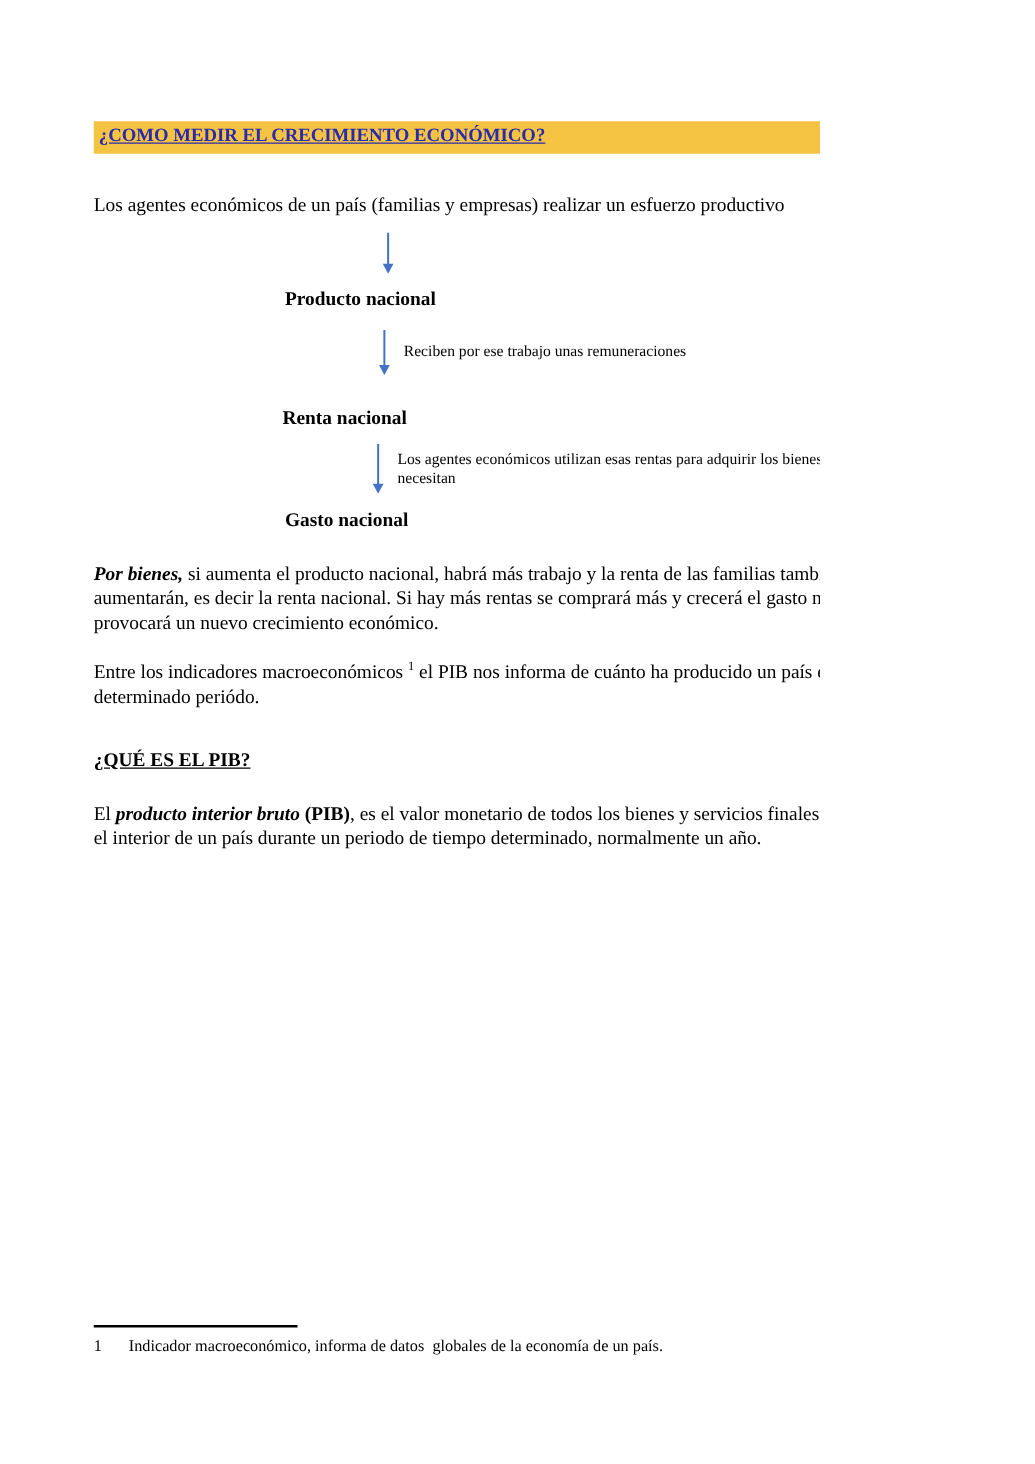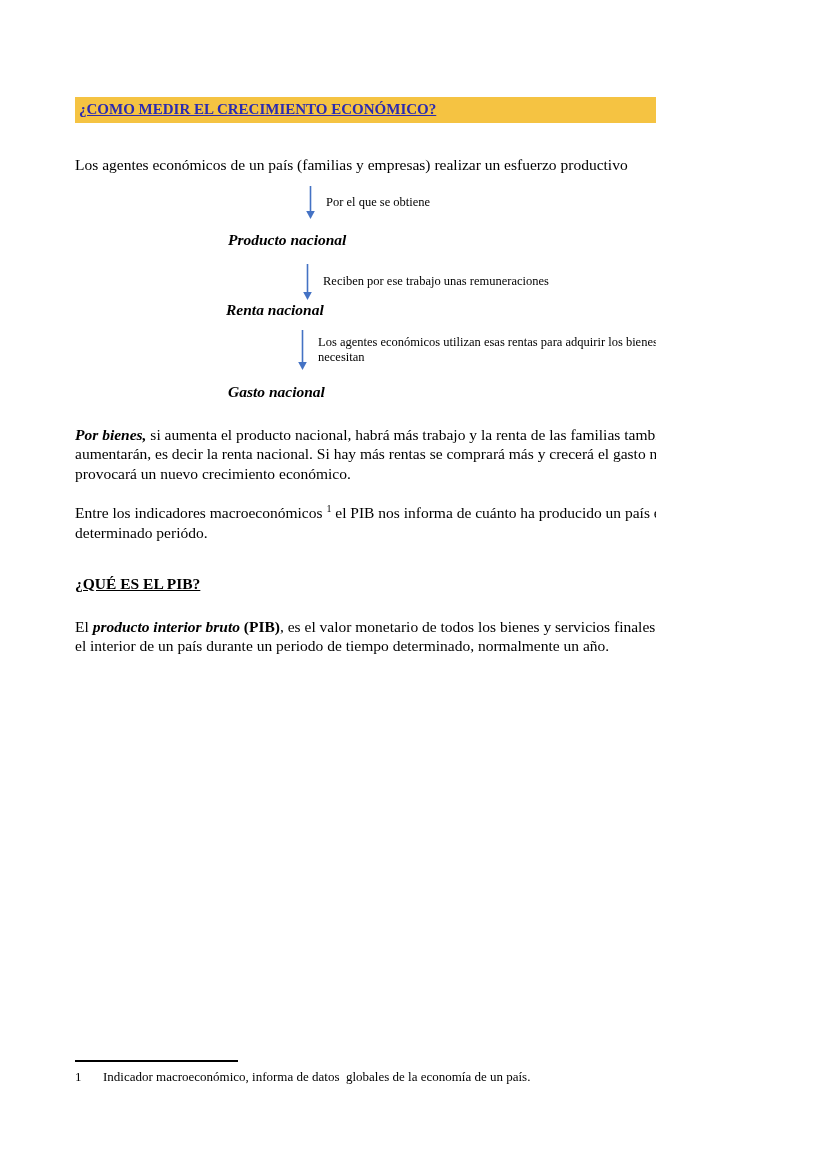--- a/index.html
+++ b/index.html
@@ -50,27 +50,26 @@
   }
   .arrow svg { display: block; }
   .arrow-label {
     margin-left: 10px;
     font-size: 12.5px;
     line-height: 15px;
     flex: 1 1 auto;
   }
   .node {
     font-weight: bold;
-    font-style: italic;
     font-size: 15.5px;
   }
   .step1 .arrow-row { margin-left: 230px; }
   .step1 .node     { margin-left: 153px; margin-top: 11px; }
   .step2 .arrow-row { margin-left: 227px; margin-top: 14px; }
-  .step2 .node     { margin-left: 151px; margin-top: 0; }
+  .step2 .node     { margin-left: 151px; margin-top: 25px; }
   .step3 .arrow-row { margin-left: 222px; margin-top: 11px; }
   .step3 .node     { margin-left: 153px; margin-top: 12px; }
 
   .por-tanto { margin-top: 23px; }
   .bold-italic { font-weight: bold; font-style: italic; }
   .bold { font-weight: bold; }
   .indicadores { margin-top: 20px; }
   sup { font-size: 10px; line-height: 0; }
   .heading2 {
     margin-top: 32px;
@@ -116,21 +115,20 @@
     <div class="diagram">
 
       <div class="step1">
         <div class="arrow-row">
           <span class="arrow">
             <svg width="11" height="33" viewBox="0 0 11 33">
               <line x1="5.5" y1="0" x2="5.5" y2="26" stroke="#4472c4" stroke-width="1.6"></line>
               <polygon points="1.2,25 9.8,25 5.5,33" fill="#4472c4"></polygon>
             </svg>
           </span>
-          <span class="arrow-label">Por el que se obtiene</span>
         </div>
         <div class="node">Producto nacional</div>
       </div>
 
       <div class="step2">
         <div class="arrow-row">
           <span class="arrow">
             <svg width="11" height="36" viewBox="0 0 11 36">
               <line x1="5.5" y1="0" x2="5.5" y2="29" stroke="#4472c4" stroke-width="1.6"></line>
               <polygon points="1.2,28 9.8,28 5.5,36" fill="#4472c4"></polygon>

